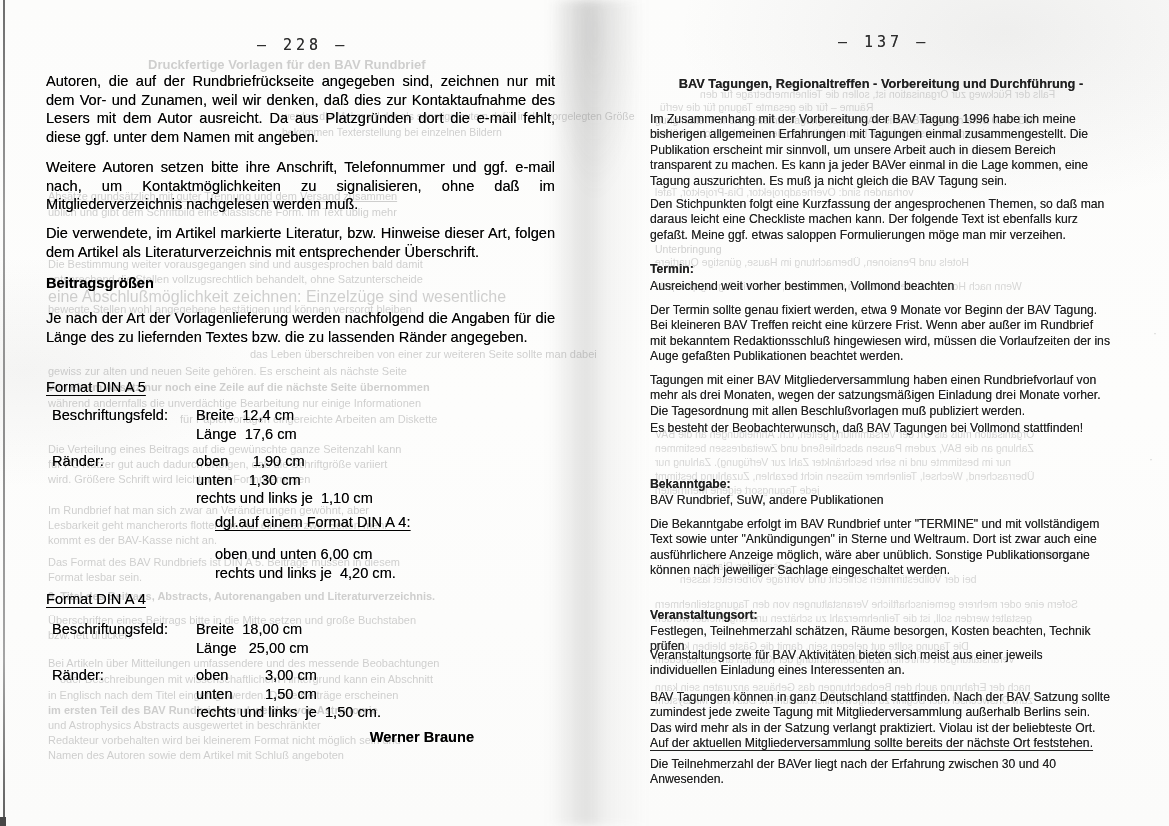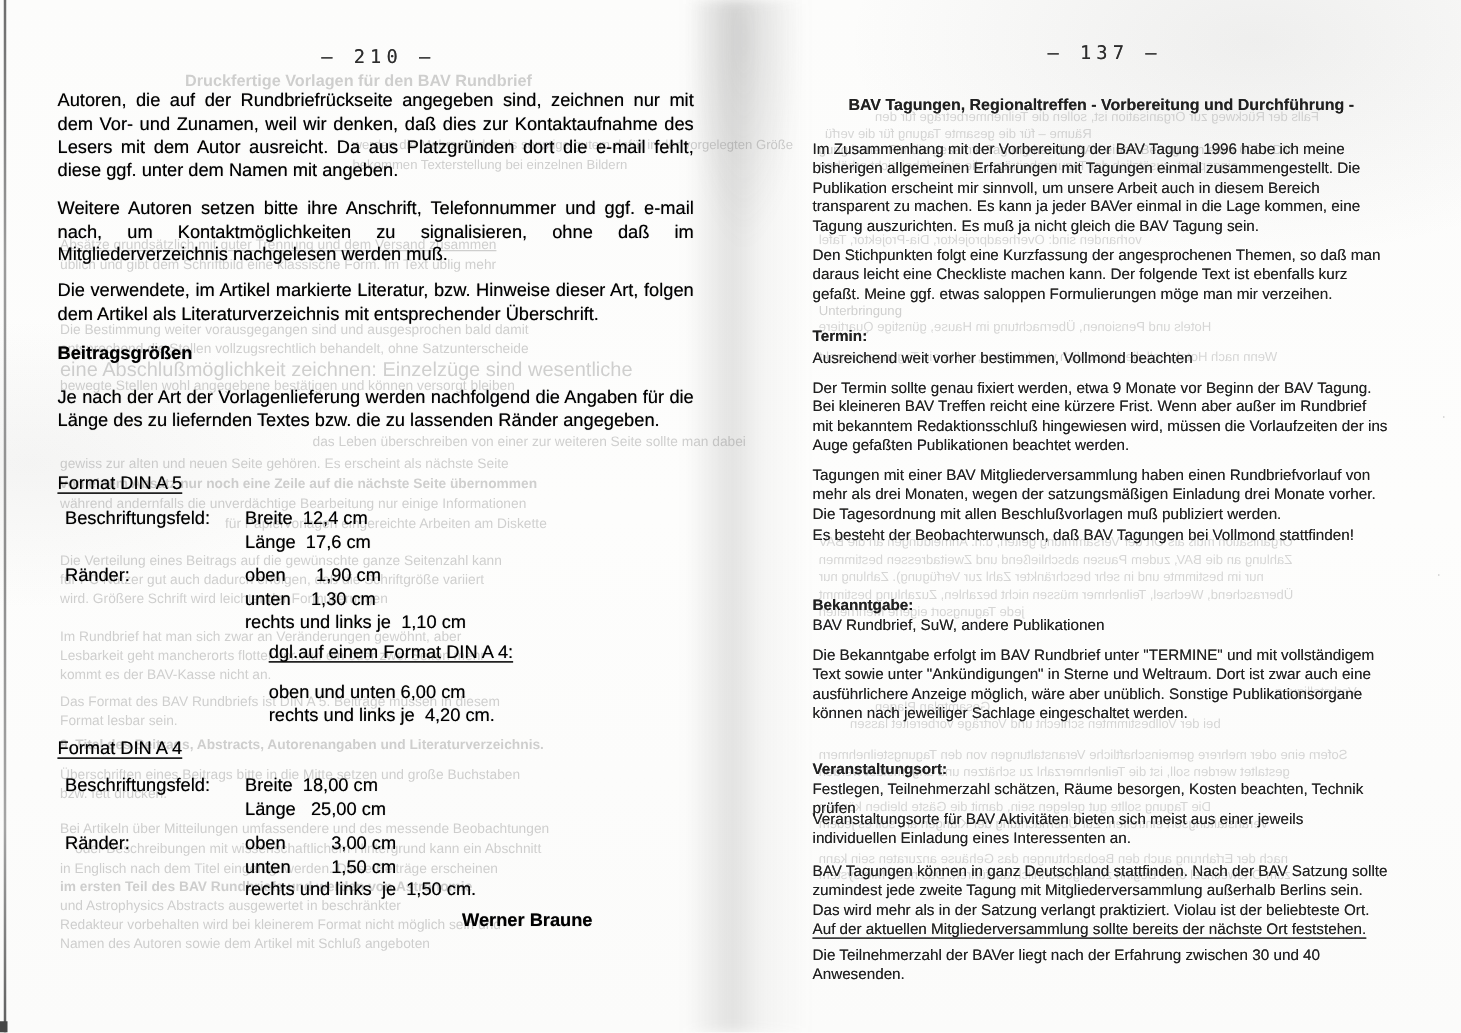--- a/index.html
+++ b/index.html
@@ -131,21 +131,21 @@
     <span class="ghost mir" style="left: 655px; top: 612px; font-size: 10.5px;">gestaltet werden soll, ist die Teilnehmerzahl zu schätzen und angemeldet werden</span>
     <span class="ghost mir" style="left: 655px; top: 640px; font-size: 10.5px;">Die Tagung sollte gut gelegen sein, damit die Gäste bleiben können</span>
     <span class="ghost mir" style="left: 655px; top: 653px; font-size: 10.5px;">Veranstaltungsort eintreffen. Zur Übernachtung der Klängen an, soll es jedem</span>
     <span class="ghost mir" style="left: 655px; top: 681px; font-size: 10.5px;">nach der Erfahrung auch den Beobachtungen das Gehäuse anzuraten sein kann</span>
     <span class="ghost mir" style="left: 655px; top: 694px; font-size: 10.5px;">zum Ortswechsel oder Beginn zu angewöhnlich ausführen. Das neue Mietsystem</span>
     <span class="ghost" style="left: 1153px; top: 326px; font-size: 12px;">·</span>
     <span class="ghost" style="left: 1149px; top: 452px; font-size: 12px;">·</span>
   </div>
 
 <div>
-  <div class="page-num" style="left:257px;top:36px">– 210 –</div>
+  <div class="page-num" style="left:257px;top:36px">– 228 –</div>
 
   <div class="lp" style="top:72px">Autoren, die auf der Rundbriefrückseite angegeben sind, zeichnen nur mit dem Vor- und Zunamen, weil wir denken, daß dies zur Kontaktaufnahme des Lesers mit dem Autor ausreicht. Da aus Platzgründen dort die e-mail fehlt, diese ggf. unter dem Namen mit angeben.</div>
 
   <div class="lp" style="top:158px">Weitere Autoren setzen bitte ihre Anschrift, Telefonnummer und ggf. e-mail nach, um Kontaktmöglichkeiten zu signalisieren, ohne daß im Mitgliederverzeichnis nachgelesen werden muß.</div>
 
   <div class="lp" style="top:224px">Die verwendete, im Artikel markierte Literatur, bzw. Hinweise dieser Art, folgen dem Artikel als Literaturverzeichnis mit entsprechender Überschrift.</div>
 
   <div class="lp bold" style="top:274px">Beitragsgrößen</div>
 
   <div class="lp" style="top:309px">Je nach der Art der Vorlagenlieferung werden nachfolgend die Angaben für die Länge des zu  liefernden Textes bzw. die zu lassenden Ränder angegeben.</div>

